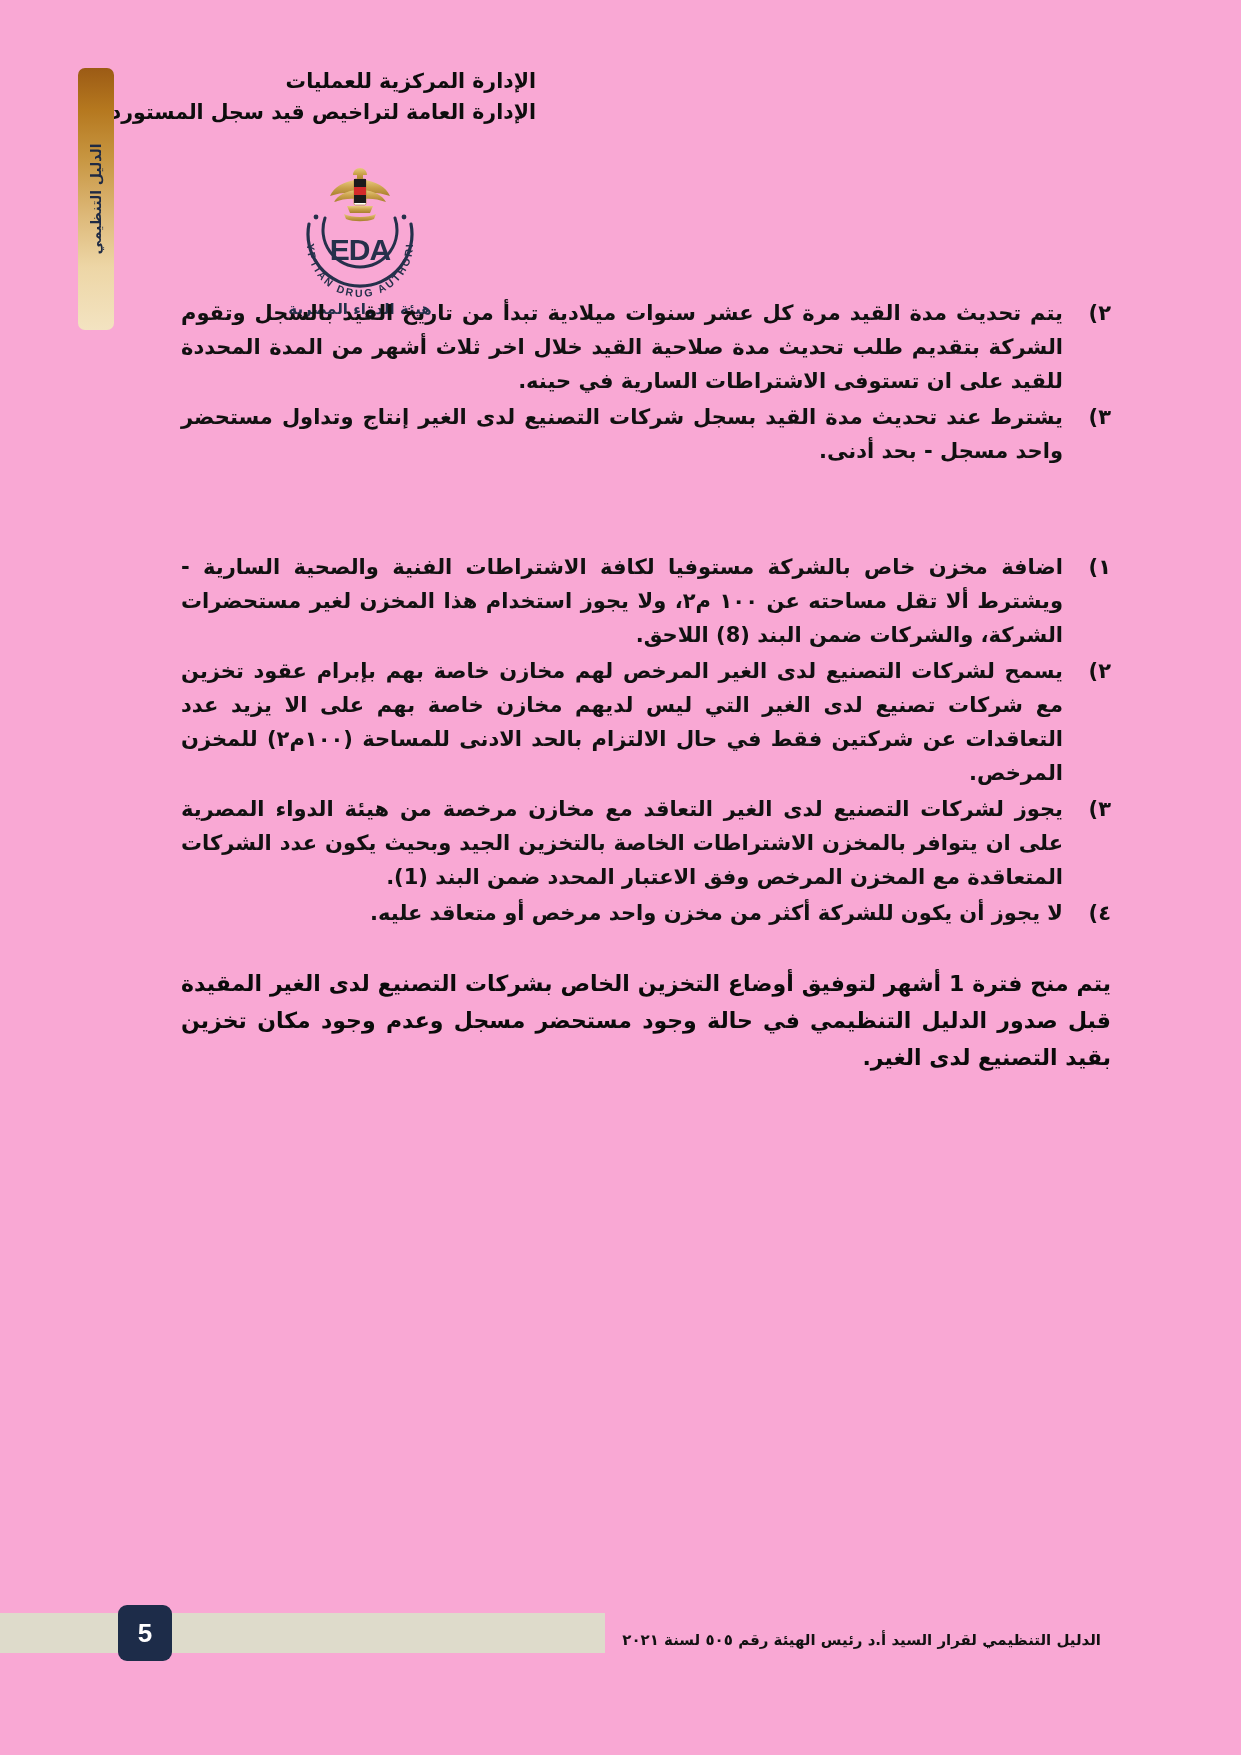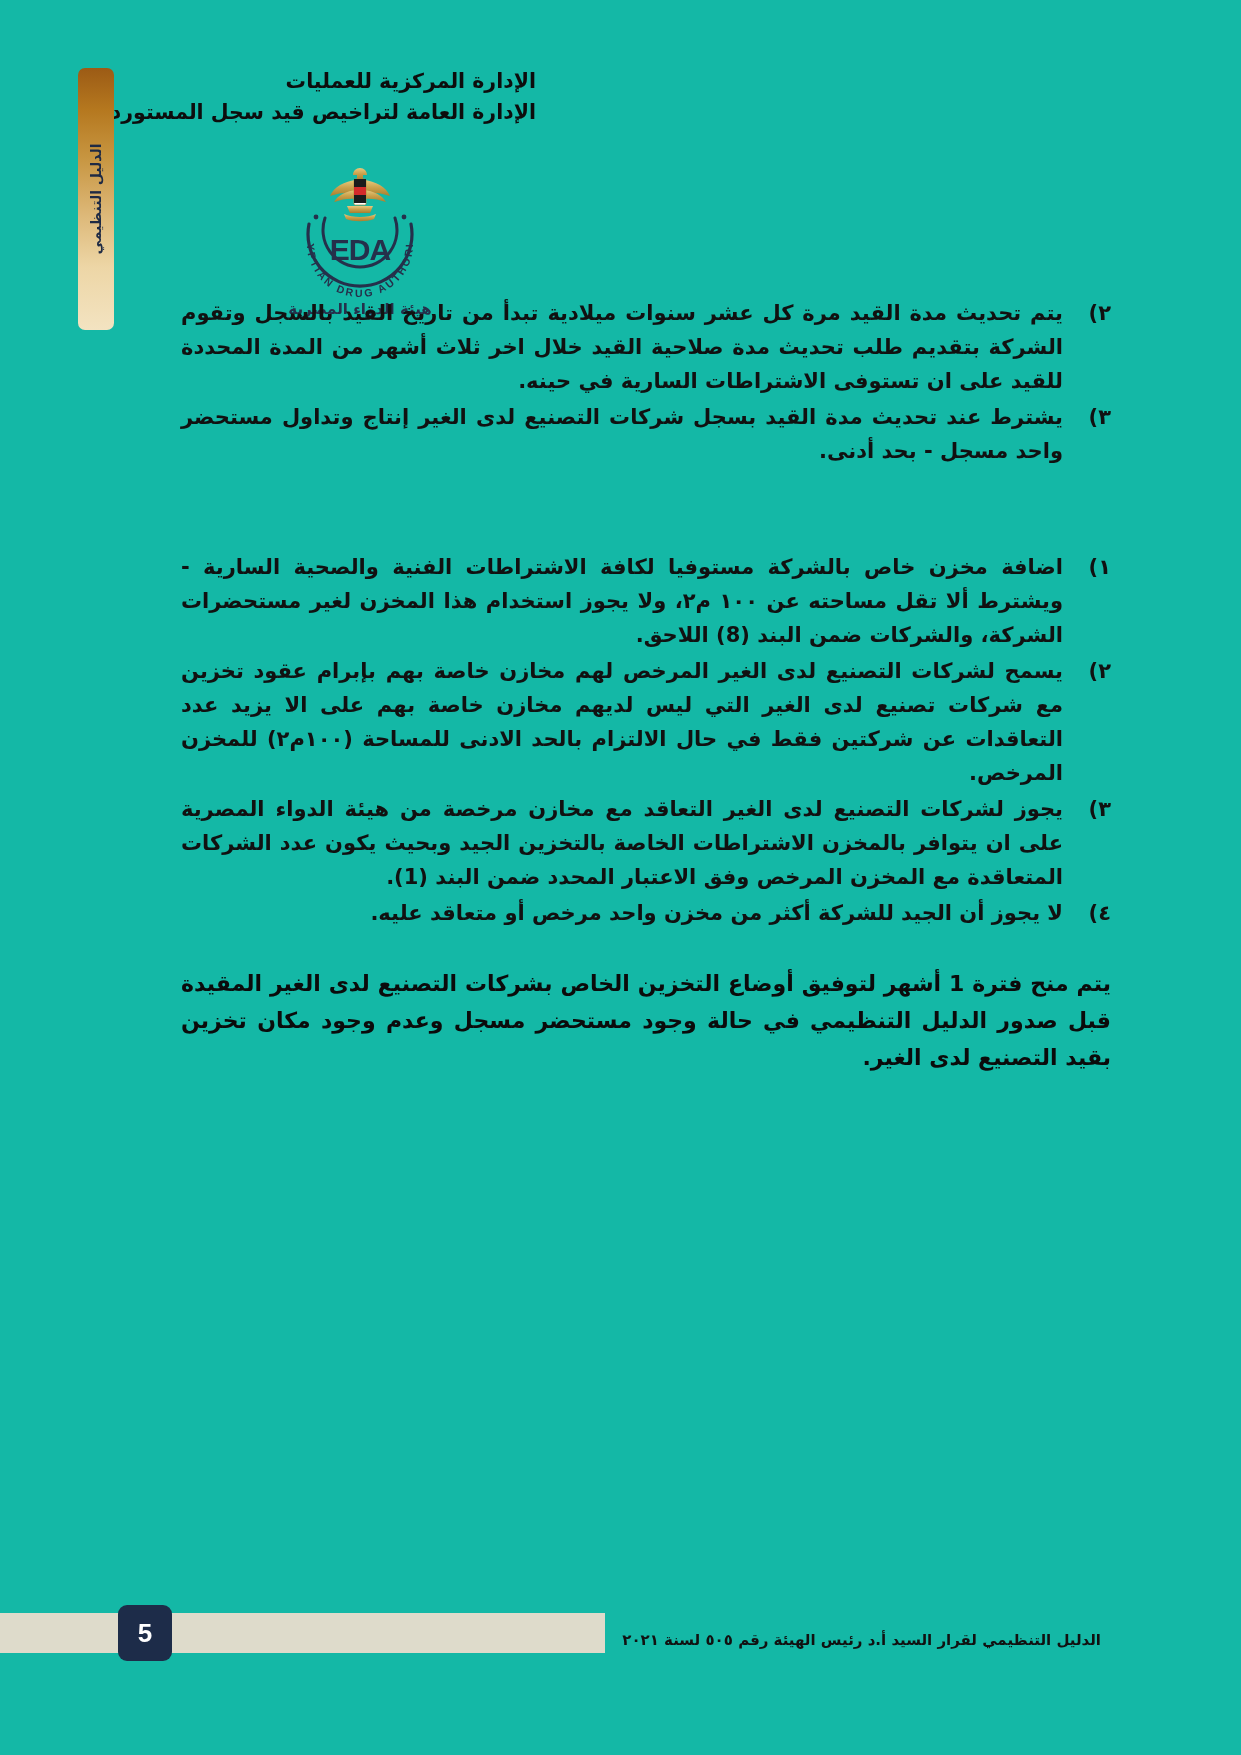--- a/index.html
+++ b/index.html
@@ -12,21 +12,21 @@
     width: 1241px;
     height: 1755px;
     position: relative;
     font-family: "DejaVu Sans", "Liberation Sans", sans-serif;
     overflow: hidden;
   }
 
   .page {
     position: absolute;
     inset: 0;
-    background: #14b8a6;
+    background: #f9a8d4;
   }
 
   
   .header {
     position: absolute;
     top: 58px;
     right: 0;
     left: 0;
     height: 220px;
   }
@@ -298,21 +298,21 @@
       <li>
         <span class="marker">٢)</span>
         <span class="item-text">يسمح لشركات التصنيع لدى الغير المرخص لهم مخازن خاصة بهم بإبرام عقود تخزين مع شركات تصنيع لدى الغير التي ليس لديهم مخازن خاصة بهم على الا يزيد عدد التعاقدات عن شركتين فقط في حال الالتزام بالحد الادنى للمساحة (١٠٠م٢) للمخزن المرخص.</span>
       </li>
       <li>
         <span class="marker">٣)</span>
         <span class="item-text">يجوز لشركات التصنيع لدى الغير التعاقد مع مخازن مرخصة من هيئة الدواء المصرية على ان يتوافر بالمخزن الاشتراطات الخاصة بالتخزين الجيد وبحيث يكون عدد الشركات المتعاقدة مع المخزن المرخص وفق الاعتبار المحدد ضمن البند (1).</span>
       </li>
       <li>
         <span class="marker">٤)</span>
-        <span class="item-text">لا يجوز أن الجيد للشركة أكثر من مخزن واحد مرخص أو متعاقد عليه.</span>
+        <span class="item-text">لا يجوز أن يكون للشركة أكثر من مخزن واحد مرخص أو متعاقد عليه.</span>
       </li>
     </ol>
 
     <div class="block-gap-c"></div>
 
     <div class="closing-para">يتم منح فترة 1 أشهر لتوفيق أوضاع التخزين الخاص بشركات التصنيع لدى الغير المقيدة قبل صدور الدليل التنظيمي في حالة وجود مستحضر مسجل وعدم وجود مكان تخزين بقيد التصنيع لدى الغير.</div>
   </div>
 
   <div class="footer">
     <div class="footer-bar"></div>

